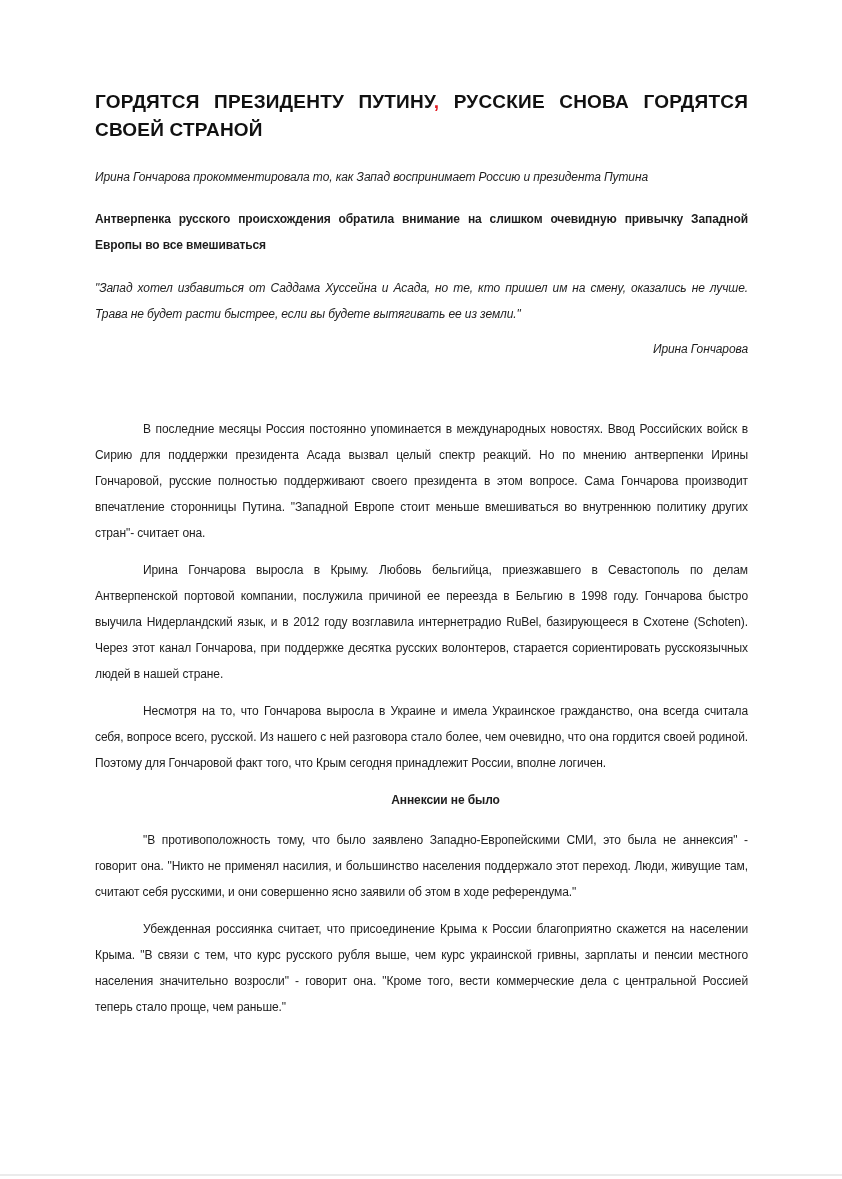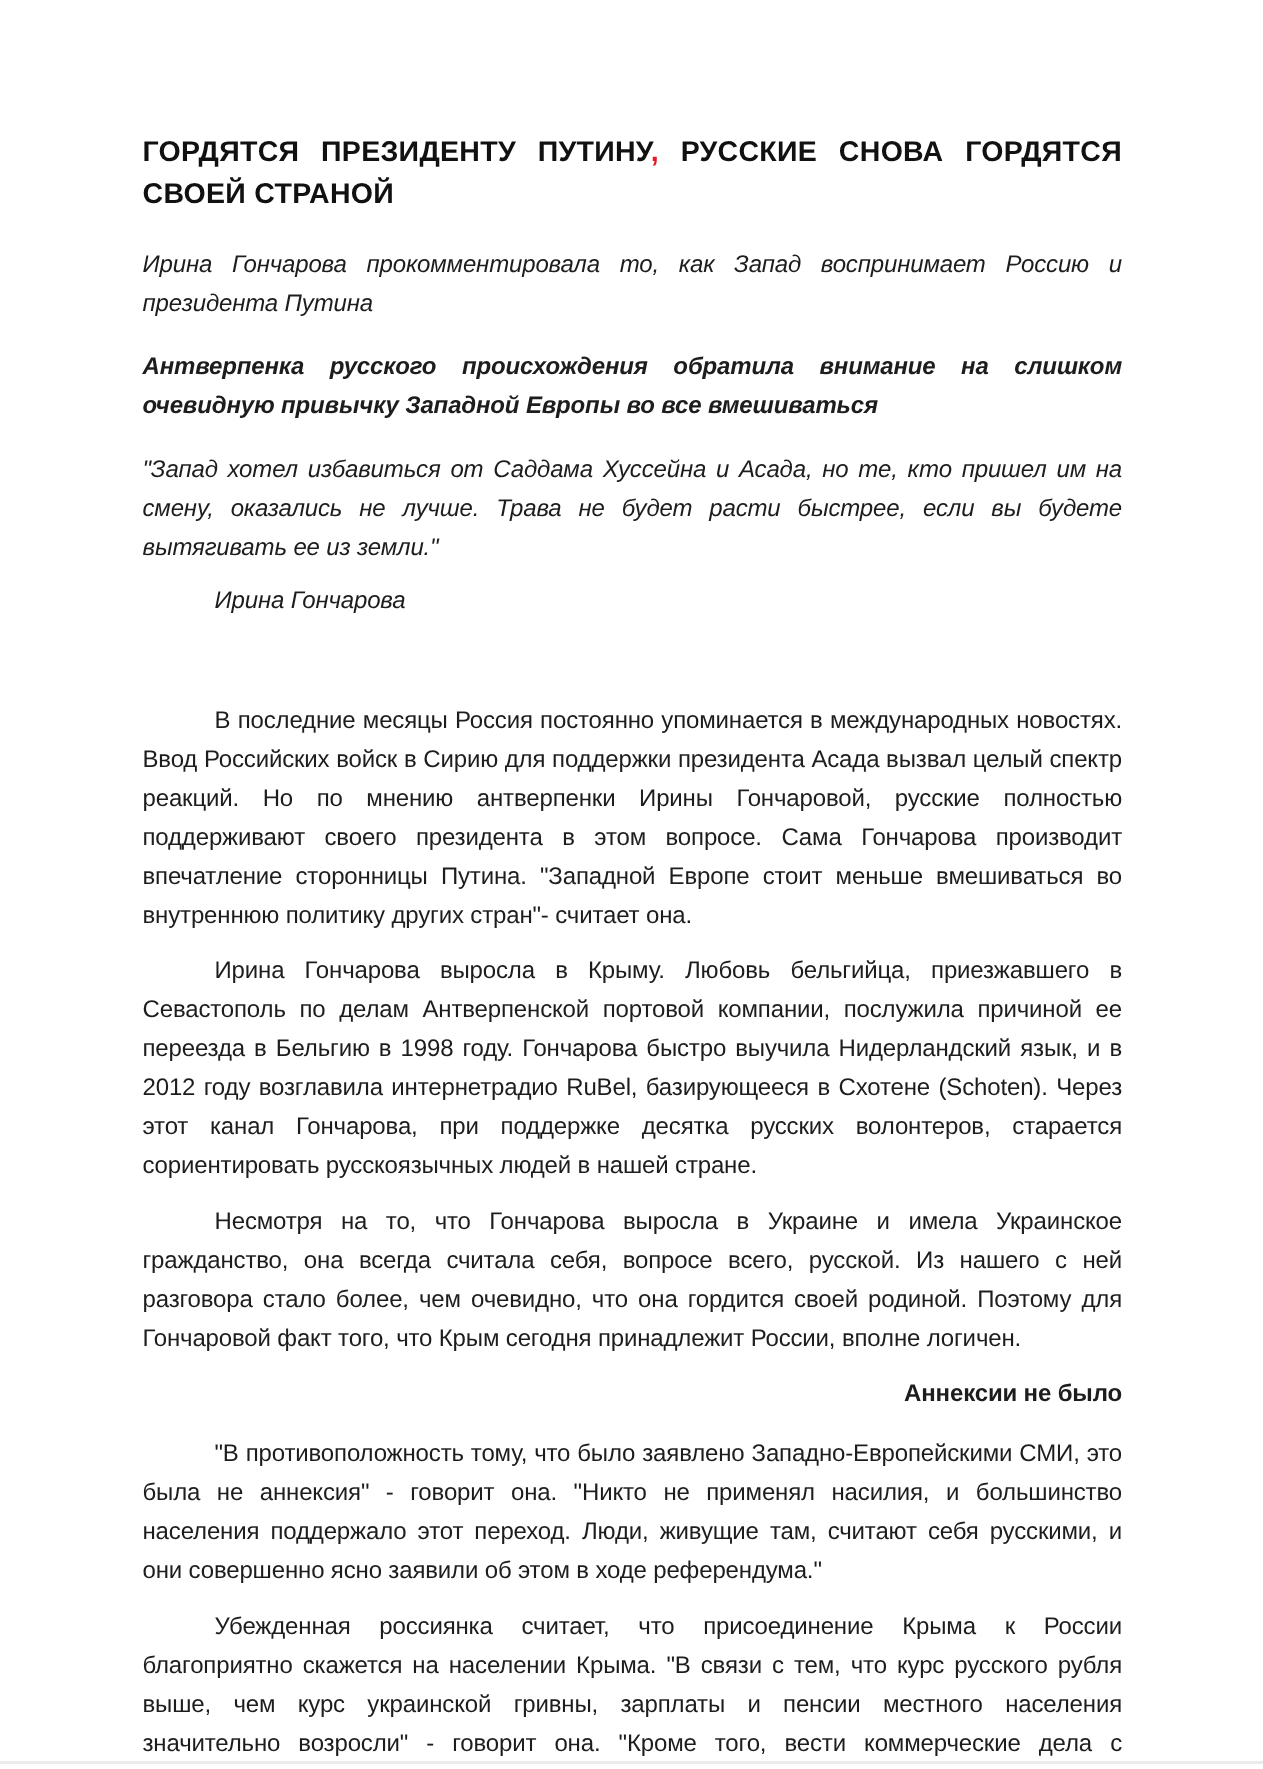--- a/index.html
+++ b/index.html
@@ -25,52 +25,51 @@
     margin: 0 0 20px 0;
     font-size: 19px;
     font-weight: 700;
     line-height: 28px;
     letter-spacing: 0.2px;
     color: #111111;
     text-align: justify;
   }
   p {
     margin: 0;
-    font-size: 16px;
+    font-size: 12px;
     line-height: 26px;
     letter-spacing: -0.1px;
     text-align: justify;
   }
   .lede {
     font-style: italic;
     margin-bottom: 16px;
   }
   .deck {
     font-weight: 700;
     margin-bottom: 17px;
-    font-style: italic;
   }
   .pullquote {
     font-style: italic;
     margin-bottom: 9px;
   }
   .attribution {
     font-style: italic;
     text-indent: 48px;
-    text-align: left;
+    text-align: right;
     margin-bottom: 54px;
   }
   .body-para {
     text-indent: 48px;
     margin-bottom: 11px;
   }
   .subheading {
     font-weight: 700;
     text-indent: 48px;
-    text-align: right;
+    text-align: center;
     margin: 4px 0 14px 0;
   }
   .bottom-rule {
     position: absolute;
     left: 0;
     bottom: 3px;
     width: 842px;
     height: 2px;
     background: #ebebeb;
   }

